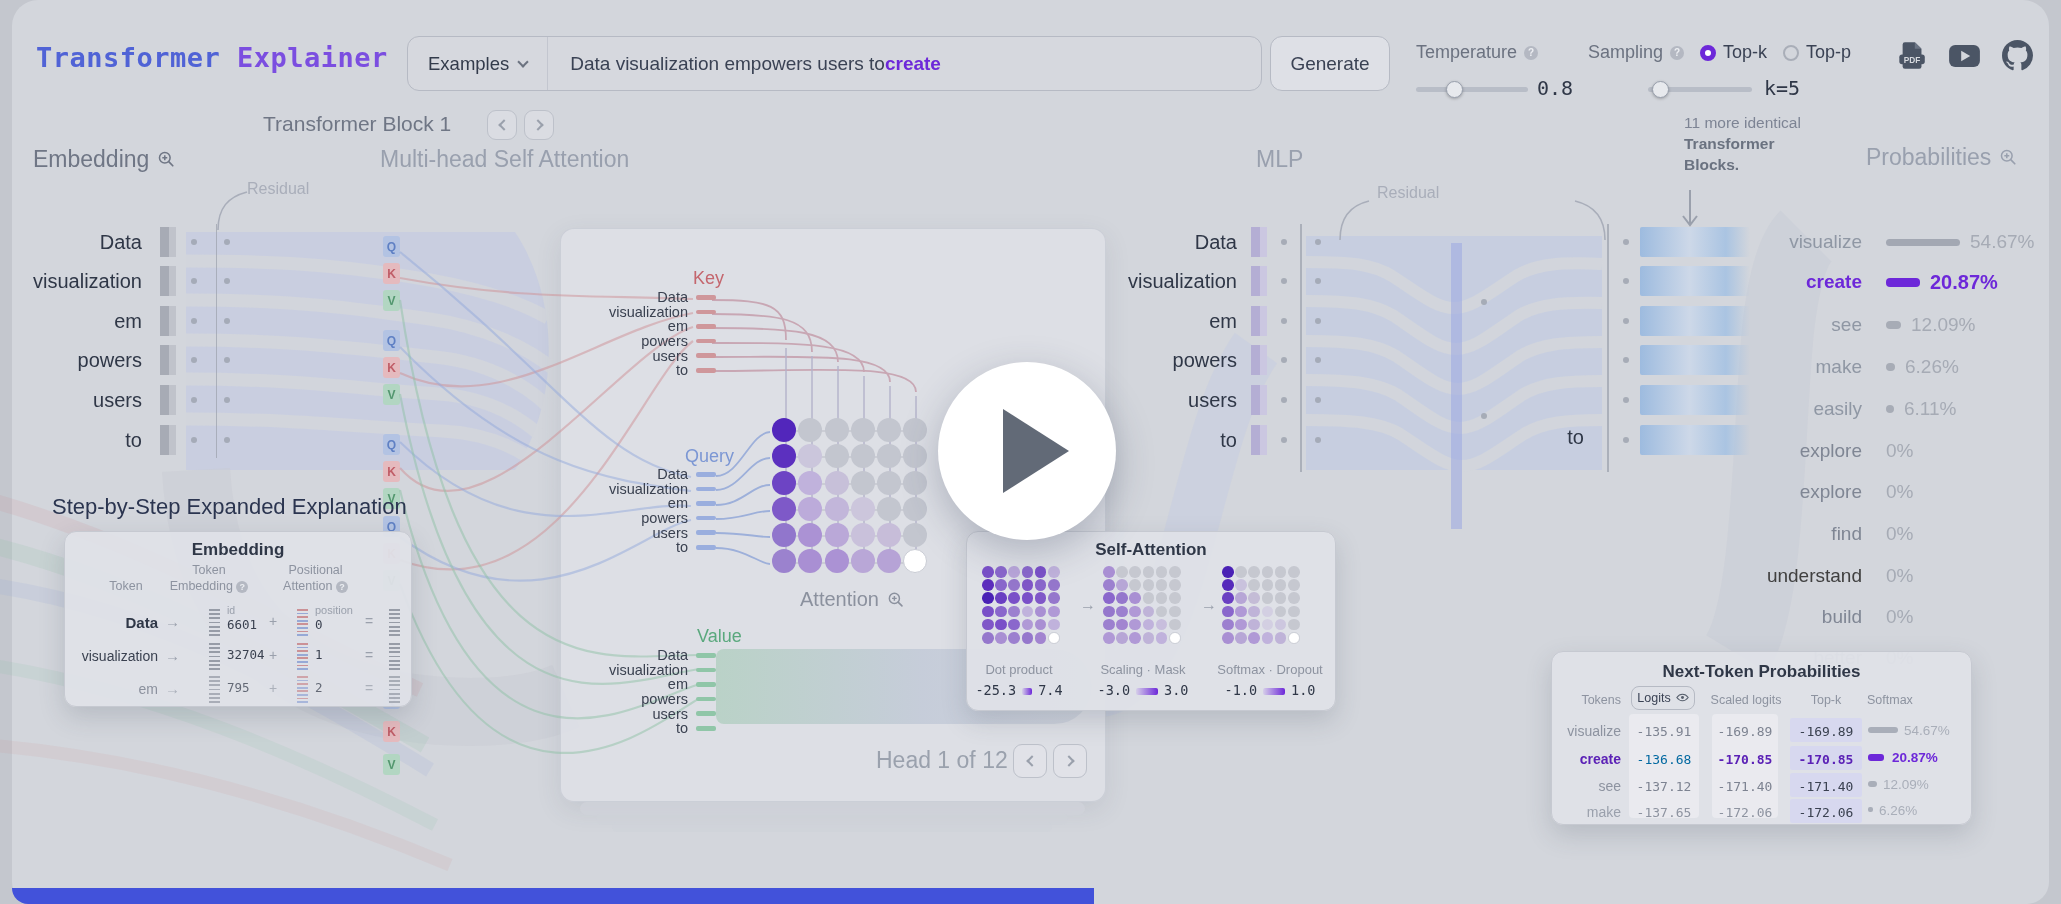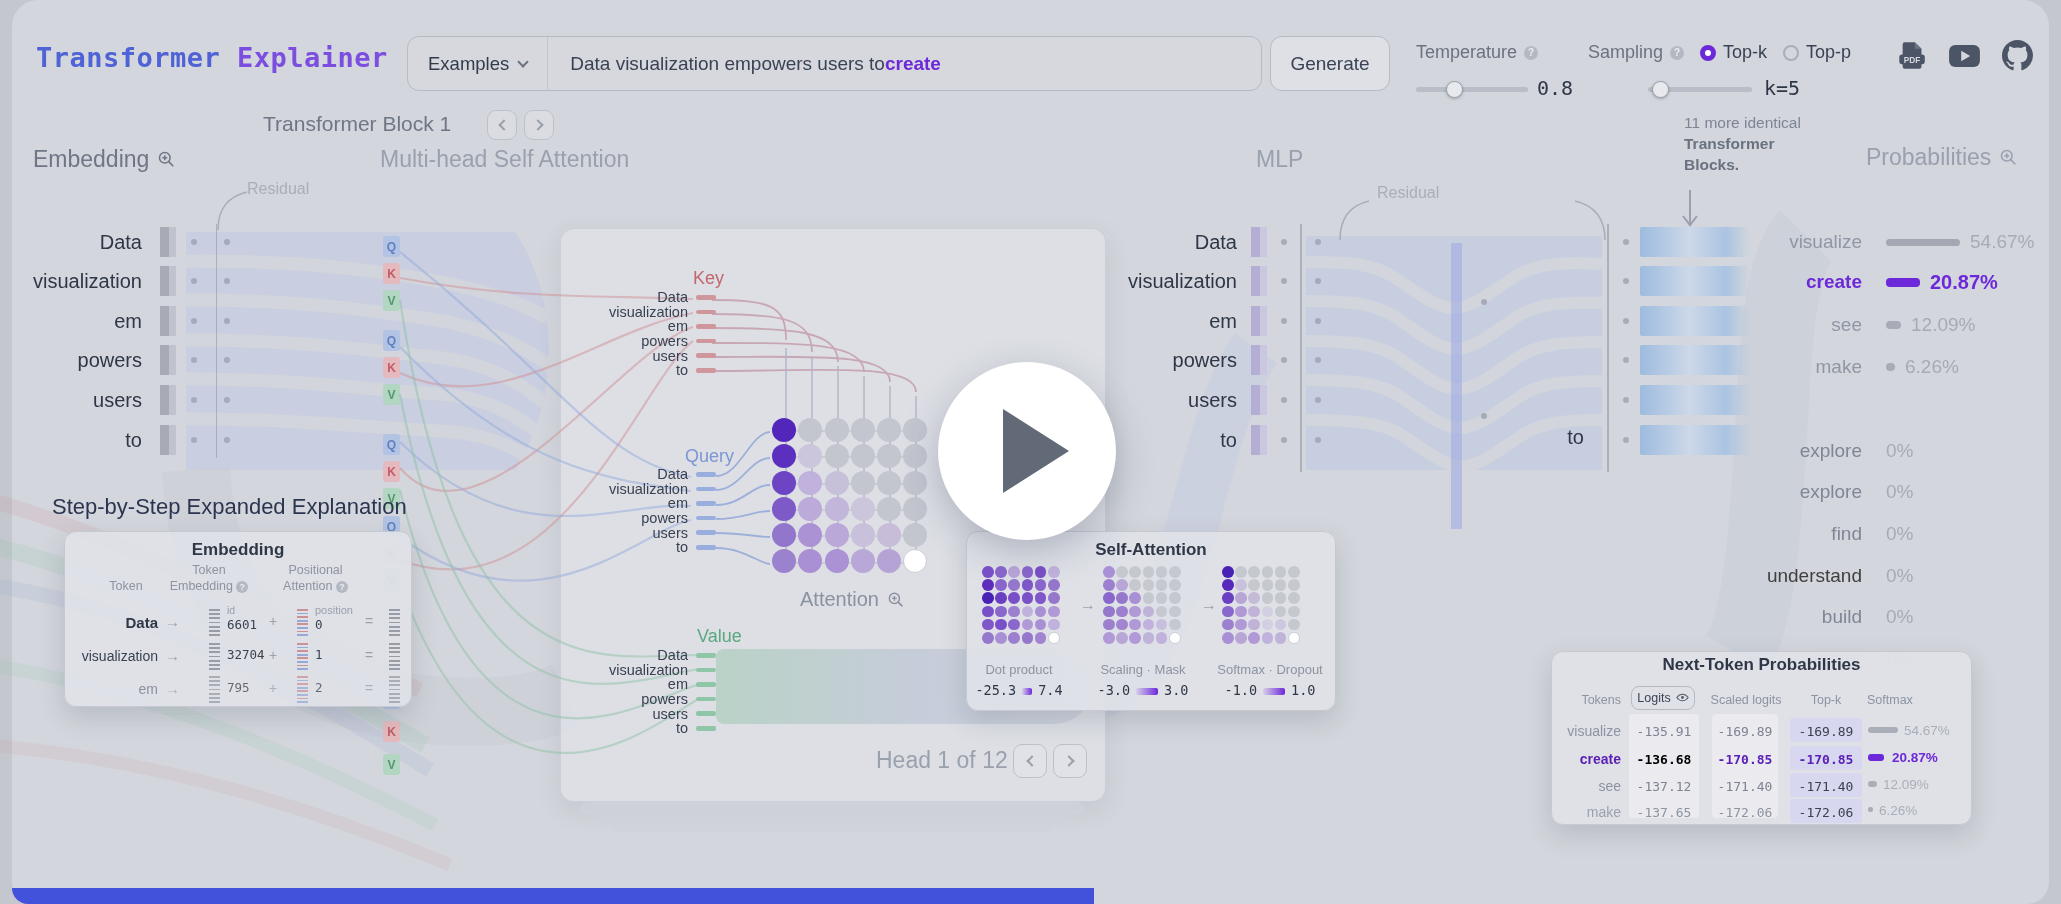--- a/index.html
+++ b/index.html
@@ -541,20 +541,25 @@
     </div>
   <div class="prow" style="left:1650px;top:312px">
       <span class="ptok">see</span>
       <span class="pbar" style="width:15px;height:8px;background:#a7acb6"></span>
       <span class="ppct">12.09%</span>
     </div>
   <div class="prow" style="left:1650px;top:354px">
       <span class="ptok">make</span>
       <span class="pbar" style="width:9px;height:8px;background:#a7acb6"></span>
       <span class="ppct">6.26%</span>
+    </div>
+  <div class="prow" style="left:1650px;top:396px">
+      <span class="ptok">easily</span>
+      <span class="pbar" style="width:8px;height:8px;background:#a7acb6"></span>
+      <span class="ppct">6.11%</span>
     </div>
   <div class="prow" style="left:1650px;top:438px">
       <span class="ptok" style="color:#7f8694">explore</span>
       <span class="ppct" style="margin-left:24px">0%</span>
     </div>
   <div class="prow" style="left:1650px;top:479px">
       <span class="ptok" style="color:#7f8694">explore</span>
       <span class="ppct" style="margin-left:24px">0%</span>
     </div>
   <div class="prow" style="left:1650px;top:521px">
@@ -743,21 +748,21 @@
       <span class="gd" style="background: rgb(255, 255, 255); border: 1px solid rgb(201, 204, 212);"></span>
     </div>
   <div class="abs" style="left:957px;top:662px;width:124px;text-align:center;font-size:13px;color:#8d93a0;z-index:7">Dot product</div>
   <div class="abs" style="left:1082px;top:662px;width:122px;text-align:center;font-size:13px;color:#8d93a0;z-index:7">Scaling · Mask</div>
   <div class="abs" style="left:1200px;top:662px;width:140px;text-align:center;font-size:13px;color:#8d93a0;z-index:7">Softmax · Dropout</div>
   <div class="abs mono" style="left:957px;top:682px;width:124px;text-align:center;font-size:13.5px;color:#2f3747;z-index:7"><span>-25.3</span><span class="rangechip" style="width:10px"></span><span>7.4</span></div>
   <div class="abs mono" style="left:1082px;top:682px;width:122px;text-align:center;font-size:13.5px;color:#2f3747;z-index:7"><span>-3.0</span><span class="rangechip" style="width:22px"></span><span>3.0</span></div>
   <div class="abs mono" style="left:1200px;top:682px;width:140px;text-align:center;font-size:13.5px;color:#2f3747;z-index:7"><span>-1.0</span><span class="rangechip" style="width:22px"></span><span>1.0</span></div>
 
   <div class="card" style="left:1551px;top:651px;width:421px;height:174px">
-    <div class="cardtitle" style="top:3px">Next-Token Probabilities</div>
+    <div class="cardtitle" style="top:10px">Next-Token Probabilities</div>
     <div class="colstripe" style="left:77px;top:62px;width:70px;height:104px"></div>
     <div class="colstripe" style="left:160px;top:62px;width:66px;height:104px"></div>
     <div class="tkcell" style="left:238px;top:66px;width:72px;height:24px"></div>
     <div class="tkcell" style="left:238px;top:94px;width:72px;height:24px"></div>
     <div class="tkcell" style="left:238px;top:121px;width:72px;height:24px"></div>
     <div class="tkcell" style="left:238px;top:147px;width:72px;height:24px"></div>
 
     <div class="chead" style="left:0px;top:41px;width:69px;text-align:right">Tokens</div>
     <div class="abs" style="left:79px;top:34px;width:64px;height:24px;border:1.5px solid #b6bac4;border-radius:8px;display:flex;align-items:center;justify-content:center;gap:5px;font-size:12.5px;color:#3a4254;cursor:pointer">
       <span>Logits</span>
@@ -771,21 +776,21 @@
     <div class="chead" style="left:315px;top:41px;width:60px;text-align:left">Softmax</div>
 
     <div class="abs" style="left:0;top:71px;width:69px;text-align:right;font-size:14px;color:#8d93a0">visualize</div>
     <div class="ntnum" style="left:77px;top:72px;width:70px">-135.91</div>
     <div class="ntnum" style="left:160px;top:72px;width:66px">-169.89</div>
     <div class="ntnum" style="left:238px;top:72px;width:72px;color:#3a4150">-169.89</div>
     <div class="abs" style="left:316px;top:75px;width:30px;height:6px;border-radius:3px;background:#a9aeb9"></div>
     <div class="abs" style="left:352px;top:71px;font-size:13.5px;color:#a9aeb9">54.67%</div>
 
     <div class="abs" style="left:0;top:99px;width:69px;text-align:right;font-size:14px;font-weight:bold;color:#5b21b6">create</div>
-    <div class="ntnum" style="left:77px;top:100px;width:70px;font-weight:bold;color:#000000">-136.68</div>
+    <div class="ntnum" style="left:77px;top:100px;width:70px;font-weight:normal;color:#0369a1">-136.68</div>
     <div class="ntnum" style="left:160px;top:100px;width:66px;font-weight:bold;color:#5b21b6">-170.85</div>
     <div class="ntnum" style="left:238px;top:100px;width:72px;font-weight:bold;color:#5b21b6">-170.85</div>
     <div class="abs" style="left:316px;top:102px;width:16px;height:7px;border-radius:3px;background:#6d28d9"></div>
     <div class="abs" style="left:340px;top:98px;font-size:13.5px;font-weight:bold;color:#6d28d9">20.87%</div>
 
     <div class="abs" style="left:0;top:126px;width:69px;text-align:right;font-size:14px;color:#8d93a0">see</div>
     <div class="ntnum" style="left:77px;top:127px;width:70px">-137.12</div>
     <div class="ntnum" style="left:160px;top:127px;width:66px">-171.40</div>
     <div class="ntnum" style="left:238px;top:127px;width:72px;color:#3a4150">-171.40</div>
     <div class="abs" style="left:316px;top:129px;width:9px;height:6px;border-radius:3px;background:#a9aeb9"></div>

